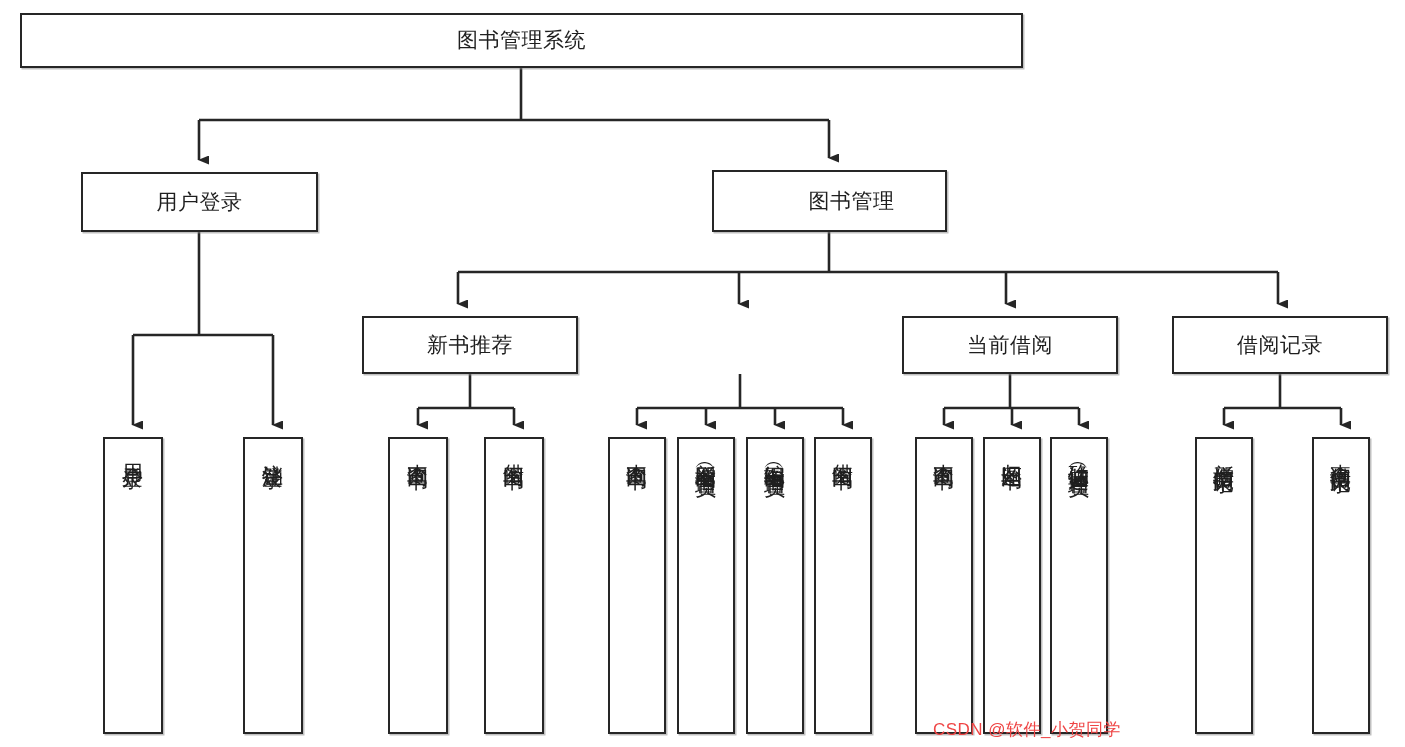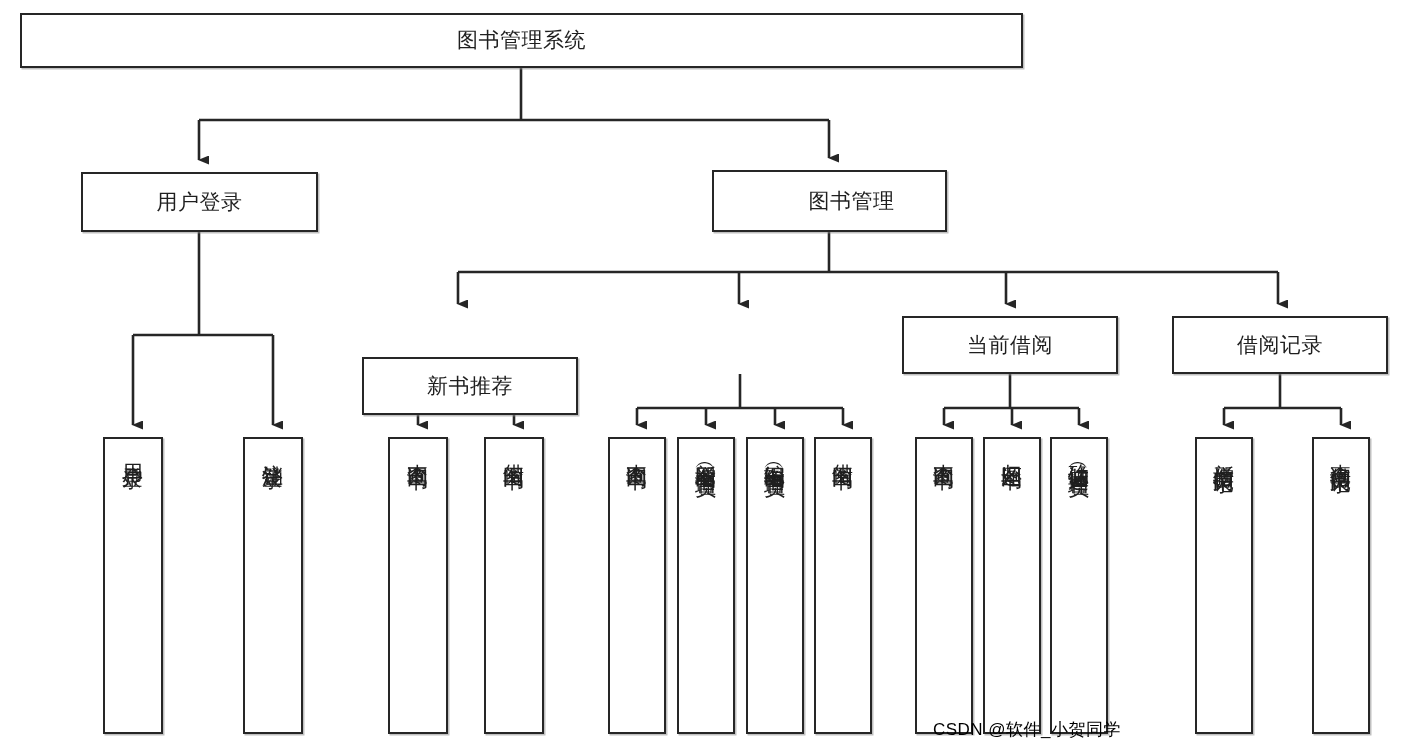--- a/index.html
+++ b/index.html
@@ -57,21 +57,21 @@
     font-size: 21px;
     letter-spacing: 2px;
     line-height: 1;
     white-space: nowrap;
   }
   .watermark {
     position: absolute;
     right: 8px;
     bottom: 6px;
     font-size: 17px;
-    color: #000000;
+    color: #ef4444;
     letter-spacing: 0.5px;
     white-space: nowrap;
     user-select: none;
   }
 </style>
 </head>
 <body>
 
 <div id="diagram-root">
 
@@ -129,21 +129,21 @@
     <span class="label">图书管理系统</span>
   </div>
 
   <div class="node" style="left:81px; top:172px; width:237px; height:60px;">
     <span class="label">用户登录</span>
   </div>
   <div class="node" style="left:712px; top:170px; width:235px; height:62px;padding-left:44px;">
     <span class="label">图书管理</span>
   </div>
 
-  <div class="node" style="left:362px; top:316px; width:216px; height:58px;margin-top:41px;">
+  <div class="node" style="left:362px; top:316px; width:216px; height:58px;">
     <span class="label">新书推荐</span>
   </div>
   <div class="node" style="left:902px; top:316px; width:216px; height:58px;">
     <span class="label">当前借阅</span>
   </div>
   <div class="node" style="left:1172px; top:316px; width:216px; height:58px;">
     <span class="label">借阅记录</span>
   </div>
 
   <div class="node vertical" style="left:103px; top:437px; width:60px; height:297px;">

